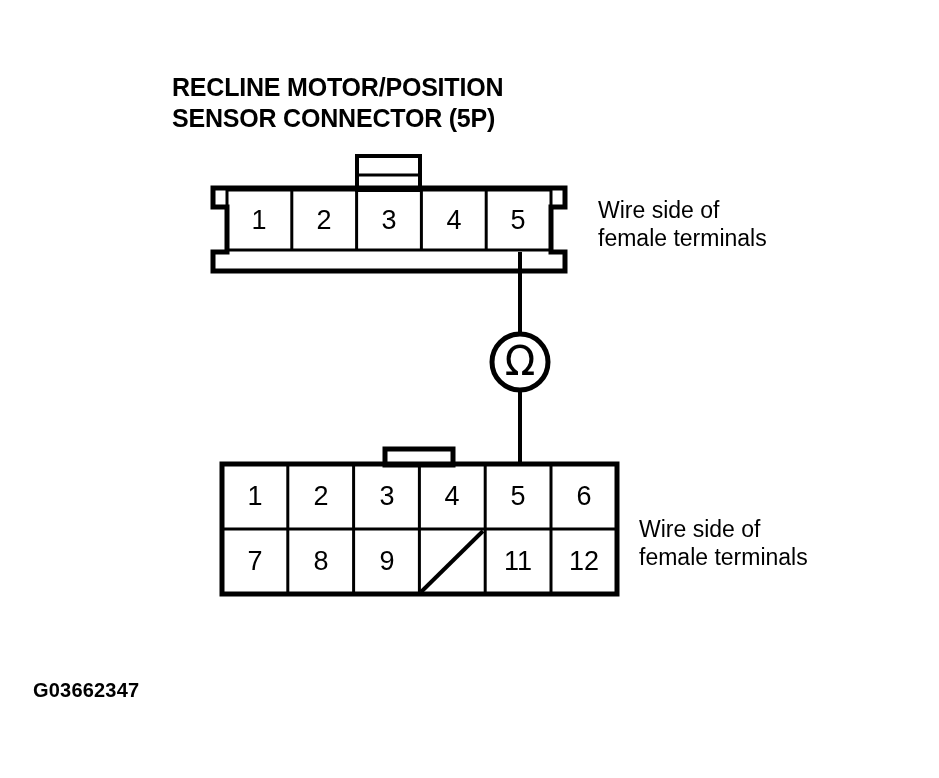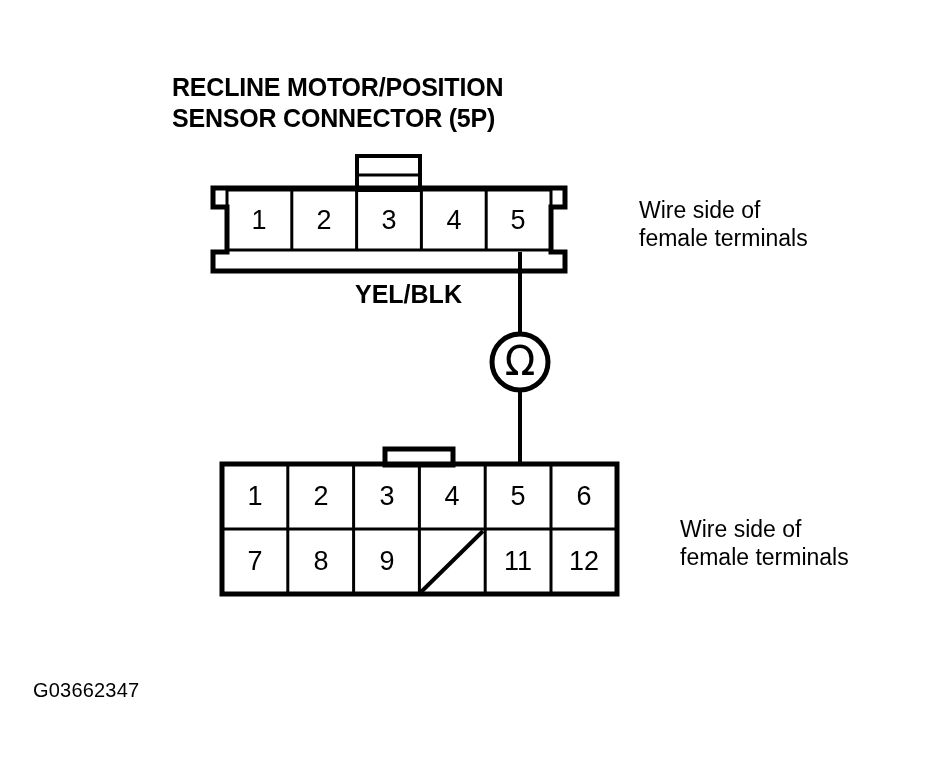--- a/index.html
+++ b/index.html
@@ -27,21 +27,20 @@
     line-height: 1.23;
     letter-spacing: -0.2px;
     white-space: pre-line;
   }
   .wire-note {
     position: absolute;
     font-size: 23px;
     font-weight: normal;
     line-height: 1.22;
     white-space: pre-line;
-    margin-left: 41px;
   }
   .wire-note.n1 { left: 598px; top: 196px; }
   .wire-note.n2 { left: 639px; top: 515px; }
 
   .wire-label {
     position: absolute;
     left: 355px;
     top: 280px;
     font-size: 25px;
     font-weight: bold;
@@ -54,21 +53,21 @@
     top: 630px;
     font-size: 25px;
     font-weight: bold;
     letter-spacing: -0.1px;
   }
   .ref-code {
     position: absolute;
     left: 33px;
     top: 679px;
     font-size: 20px;
-    font-weight: normal;
+    font-weight: bold;
     letter-spacing: 0.2px;
   }
 
   
   #diagram {
     position: absolute;
     left: 0;
     top: 0;
     width: 939px;
     height: 778px;
@@ -86,21 +85,20 @@
 <body>
 
 <div id="page">
 
   <div class="title-5p">RECLINE MOTOR/POSITION
 SENSOR CONNECTOR (5P)</div>
 
   <div class="wire-note n1">Wire side of
 female terminals</div>
 
-  <div class="wire-label">YEL/BLK</div>
 
   <div class="wire-note n2">Wire side of
 female terminals</div>
 
 
   <div class="ref-code">G03662347</div>
 
   <svg id="diagram" viewBox="0 0 939 778" xmlns="http://www.w3.org/2000/svg">
 
     <g>

